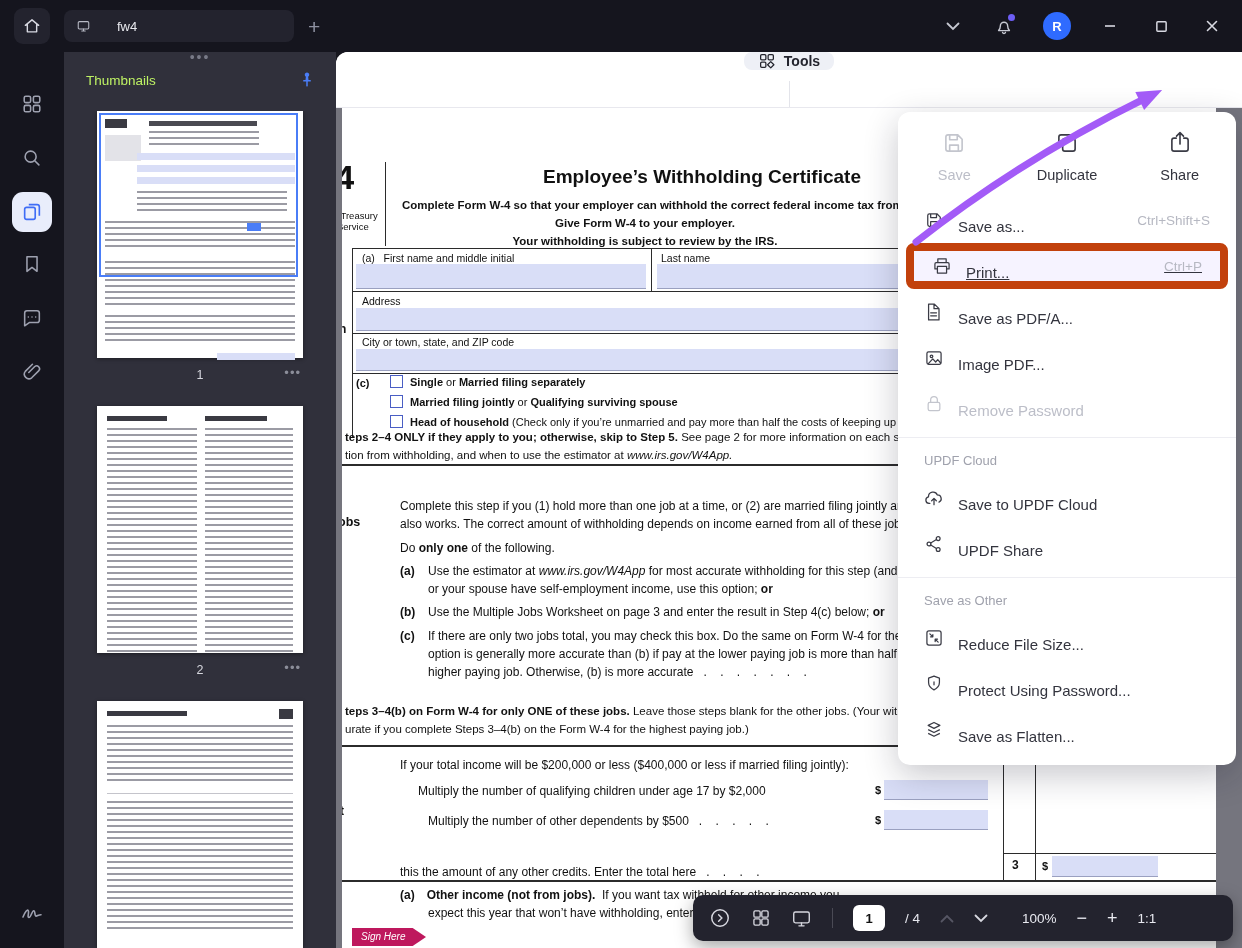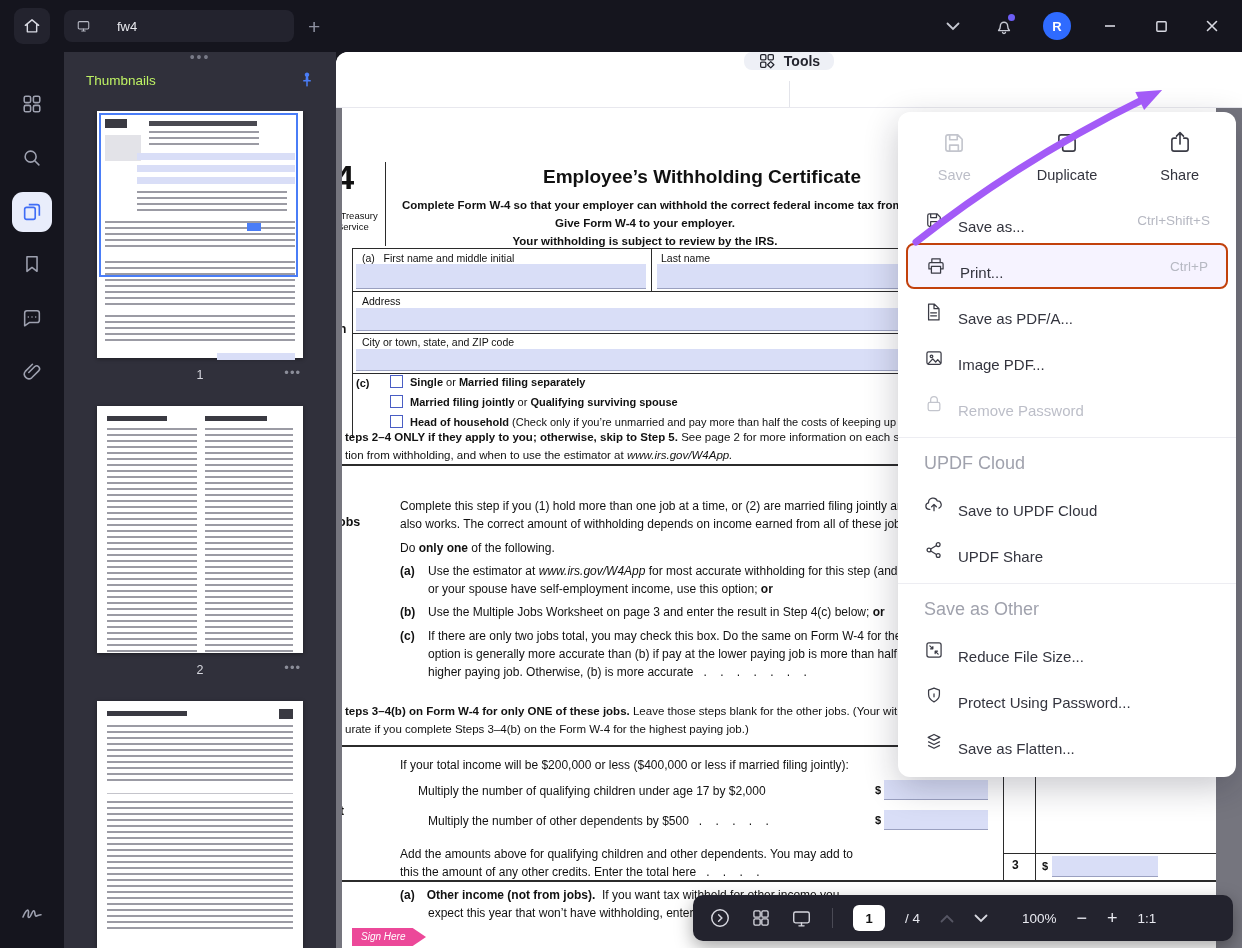--- a/index.html
+++ b/index.html
@@ -55,39 +55,39 @@
 
   
   .docarea { position:absolute; left:0; right:0; top:56px; bottom:0; background:#75757e; }
   .page { position:absolute; left:6px; top:0; width:874px; height:840px; background:#fff; overflow:hidden; font-size:12px; color:#111; }
   .ftext { position:absolute; white-space:nowrap; }
   .fline { position:absolute; background:#2b2b2b; }
   .ffield { position:absolute; background:#d9def7; border-bottom:1px solid #9aa0c0; cursor:text; }
   .fbox { position:absolute; width:13px; height:13px; background:#fff; border:1.5px solid #4a5ec4; cursor:pointer; }
   .fcenter { text-align:center; }
   .it { font-style:italic; }
-  .ribbon { position:absolute; left:10px; top:820px; width:74px; height:18px; background:#ec4899; color:#fff; font-size:10px; font-style:italic; line-height:18px; padding-left:9px; clip-path:polygon(0 0,82% 0,100% 50%,82% 100%,0 100%); }
+  .ribbon { position:absolute; left:10px; top:820px; width:74px; height:18px; background:#be185d; color:#fff; font-size:10px; font-style:italic; line-height:18px; padding-left:9px; clip-path:polygon(0 0,82% 0,100% 50%,82% 100%,0 100%); }
 
   
   .floatbar { position:absolute; left:357px; top:787px; width:540px; height:46px; background:#23232e; border-radius:10px; box-shadow:0 6px 18px rgba(0,0,0,.35); display:flex; align-items:center; padding:0 16px; gap:20px; z-index:30; }
   .fb-btn { display:flex; align-items:center; justify-content:center; cursor:pointer; }
   .fb-div { width:1px; height:20px; background:#4a4a55; }
   .page-input { width:32px; height:26px; border:none; border-radius:6px; background:#fff; color:#111; font-size:13px; font-weight:bold; text-align:center; font-family:"Liberation Sans",sans-serif; }
   .fb-text { color:#e8e9f0; font-size:13.5px; }
   .fb-sign { color:#e8e9f0; font-size:18px; cursor:pointer; line-height:1; }
 
   
   .menu { position:absolute; left:898px; top:112px; width:338px; background:#fff; border-radius:12px; box-shadow:0 10px 34px rgba(20,20,40,.24); padding:10px 0 12px; z-index:40; color:#33343e; font-size:15px; }
   .menu-top { display:flex; padding:8px 0 14px;justify-content:center; }
   .menu-top-item { flex:1; display:flex; flex-direction:column; align-items:center; gap:11px; cursor:pointer; font-size:14.5px; }
   .menu-item { display:flex; align-items:center; gap:14px; height:46px; margin:0 8px; padding:0 18px; border-radius:8px; cursor:pointer; }
-  .menu-item.hl { border:2px solid #c2410c; background:#f6f3ff; }
+  .menu-item.hl { border:8px solid #c2410c; background:#f6f3ff;text-decoration:underline; }
   .mi-label { flex:1;margin-top:12px; }
   .mi-short { color:#b6b8c2; font-size:13.5px; }
-  .menu-header { margin-top:10px; padding:15px 26px 7px; color:#a0a2ad; font-size:18px; border-top:1px solid #ededf2; }
+  .menu-header { margin-top:10px; padding:15px 26px 7px; color:#a0a2ad; font-size:13px; border-top:1px solid #ededf2; }
   .dis { color:#bcbec8; }
 
   .arrow-overlay { position:absolute; left:0; top:0; z-index:60; pointer-events:none; }
 
   svg { display:block; }
 </style>
 </head>
 <body>
 
 <div class="app">
@@ -464,21 +464,20 @@
           <div class="fline" style="left:0px;top:637px;width:874px;height:2px;"></div>
 
           <div class="ftext" style="left:-2px;top:696px;font-size:12px;font-weight:bold;">t</div>
           <div class="ftext" style="left:58px;top:650px;">If your total income will be $200,000 or less ($400,000 or less if married filing jointly):</div>
           <div class="ftext" style="left:76px;top:676px;text-align:right;">Multiply the number of qualifying children under age 17 by $2,000</div>
           <div class="ftext" style="left:533px;top:676px;font-weight:bold;font-size:11px;">$</div>
           <div class="ffield" style="left:542px;top:672px;width:104px;height:20px;"></div>
           <div class="ftext" style="left:86px;top:706px;"><span>Multiply the number of other dependents by $500</span><span>&nbsp;&nbsp;&nbsp;.&nbsp;&nbsp;&nbsp;&nbsp;.&nbsp;&nbsp;&nbsp;&nbsp;.&nbsp;&nbsp;&nbsp;&nbsp;.&nbsp;&nbsp;&nbsp;&nbsp;.</span></div>
           <div class="ftext" style="left:533px;top:706px;font-weight:bold;font-size:11px;">$</div>
           <div class="ffield" style="left:542px;top:702px;width:104px;height:20px;"></div>
-          <div class="ftext" style="left:58px;top:739px;">Add the amounts above for qualifying children and other dependents. You may add to</div>
           <div class="ftext" style="left:58px;top:757px;"><span>this the amount of any other credits. Enter the total here</span><span>&nbsp;&nbsp;&nbsp;.&nbsp;&nbsp;&nbsp;&nbsp;.&nbsp;&nbsp;&nbsp;&nbsp;.&nbsp;&nbsp;&nbsp;&nbsp;.</span></div>
           <div class="fline" style="left:661px;top:639px;width:1px;height:133px;"></div>
           <div class="fline" style="left:693px;top:639px;width:1px;height:133px;"></div>
           <div class="fline" style="left:661px;top:745px;width:213px;height:1px;"></div>
           <div class="ftext" style="left:670px;top:750px;font-weight:bold;">3</div>
           <div class="ftext" style="left:700px;top:752px;font-weight:bold;font-size:11px;">$</div>
           <div class="ffield" style="left:710px;top:748px;width:106px;height:21px;"></div>
 
           <div class="fline" style="left:0px;top:772px;width:874px;height:2px;"></div>
 

